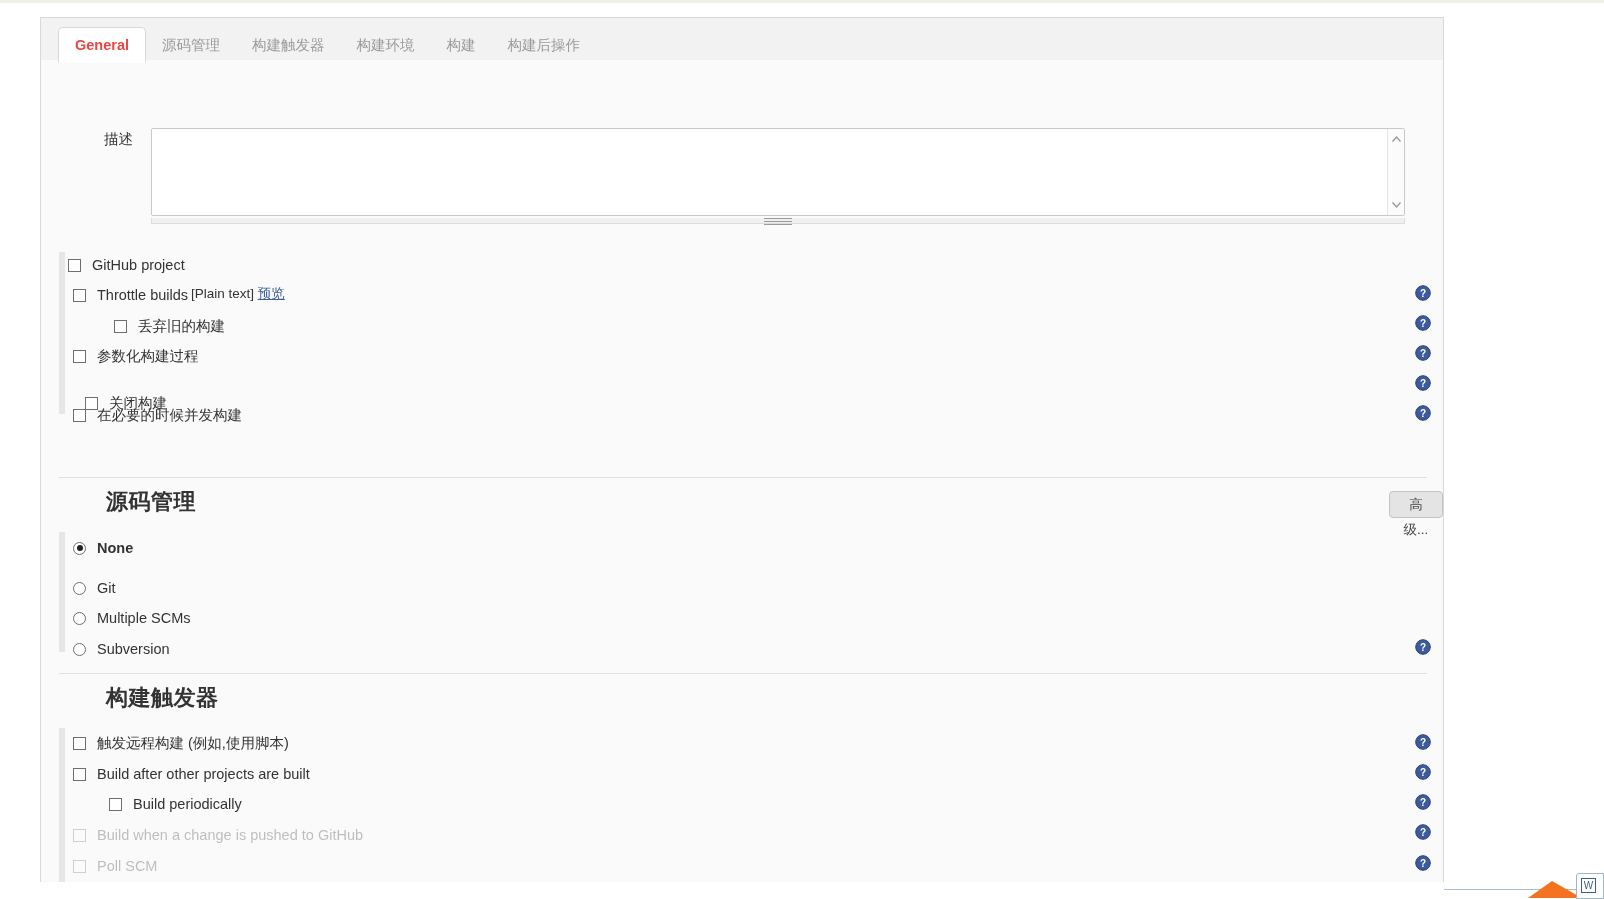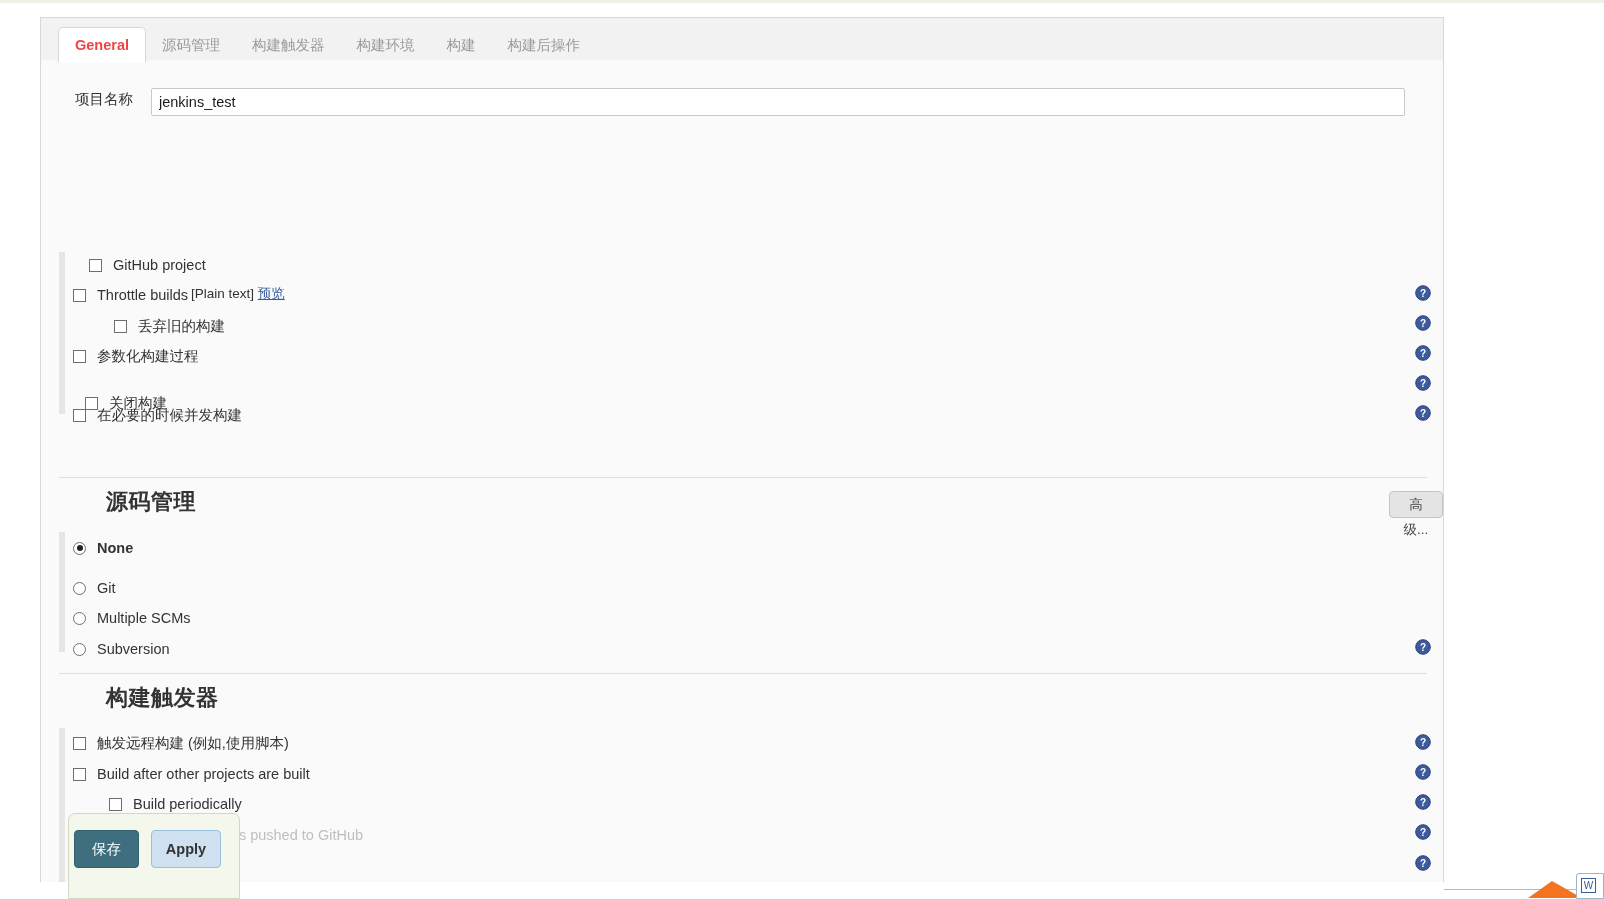--- a/index.html
+++ b/index.html
@@ -377,34 +377,54 @@
       <div class="tab">源码管理</div>
       <div class="tab">构建触发器</div>
       <div class="tab">构建环境</div>
       <div class="tab">构建</div>
       <div class="tab">构建后操作</div>
     </div>
   </div>
 
   <div class="panel">
 
-    <div class="field-row" style="left:18px; top:28px;">
-      <div class="field-label">项目名称</div>
-      <input class="text-input" type="text" value="jenkins_test" style="">
-    </div>
-
+
+    <div class="field-row" style="left:18px; top:68px;">
+      <div class="field-label">描述</div>
+      <div class="ta-wrap">
+        <div class="ta-box"></div>
+        <div class="ta-scroll">
+          <div class="ta-arrow up">
+            <svg viewBox="0 0 11 11" width="11" height="11">
+                <path d="M1.5 7.5 L5.5 3 L9.5 7.5" fill="none" stroke="#9b9b9b" stroke-width="1.4"></path>
+              </svg>
+          </div>
+          <div class="ta-arrow down">
+            <svg viewBox="0 0 11 11" width="11" height="11">
+                <path d="M1.5 3.5 L5.5 8 L9.5 3.5" fill="none" stroke="#9b9b9b" stroke-width="1.4"></path>
+              </svg>
+          </div>
+        </div>
+        <div class="ta-underbar"></div>
+        <div class="ta-grip">
+          <i></i>
+            <i></i>
+            <i></i>
+        </div>
+      </div>
+    </div>
 
     <div class="plain-text-line">
       <span>[Plain text]</span>
       <a>预览</a>
     </div>
 
     <div class="accent-bar" style="left:18px; top:192px; height:162px;"></div>
 
-    <div class="opt-row" style="left:48px; top:195px;align-items:center;">
+    <div class="opt-row" style="left:27px; top:195px;align-items:center;">
       <span class="cb"></span>
       <span class="opt-label">GitHub project</span>
     </div>
     <div class="opt-row" style="left:32px; top:225px;">
       <span class="cb"></span>
       <span class="opt-label">Throttle builds</span>
     </div>
     <div class="opt-row" style="left:32px; top:256px;padding-left:41px;">
       <span class="cb"></span>
       <span class="opt-label">丢弃旧的构建</span>
@@ -535,24 +555,20 @@
     </div>
     <div class="help-icon" style="left:1374px; top:795px;">
       <svg viewBox="0 0 16 16" width="16" height="16">
           <circle cx="8" cy="8" r="7.3" fill="#3d5a9c" stroke="#2c4478" stroke-width="1"></circle>
           <text x="8" y="11.6" font-size="10" font-family="Liberation Sans, sans-serif" font-weight="bold" fill="#ffffff" text-anchor="middle">?</text>
         </svg>
     </div>
 
   </div>
 
-  <div class="savebar">
-    <button class="btn-save">保存</button>
-    <button class="btn-apply">Apply</button>
-  </div>
 
   <div class="taskbar-line"></div>
   <div class="orange-arrow">
     <svg viewBox="0 0 84 23" width="84" height="23">
       <path d="M82 22 L28 22 L52 5 Z" fill="#f37321"></path>
     </svg>
   </div>
   <div class="tray-box">
     <div class="tray-glyph">W</div>
   </div>

